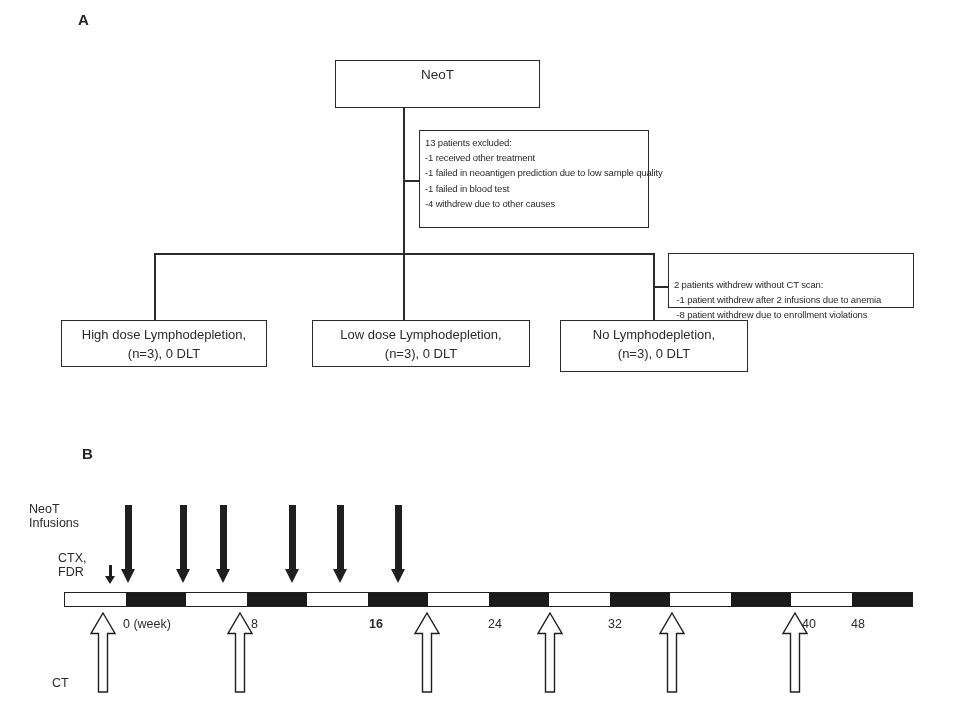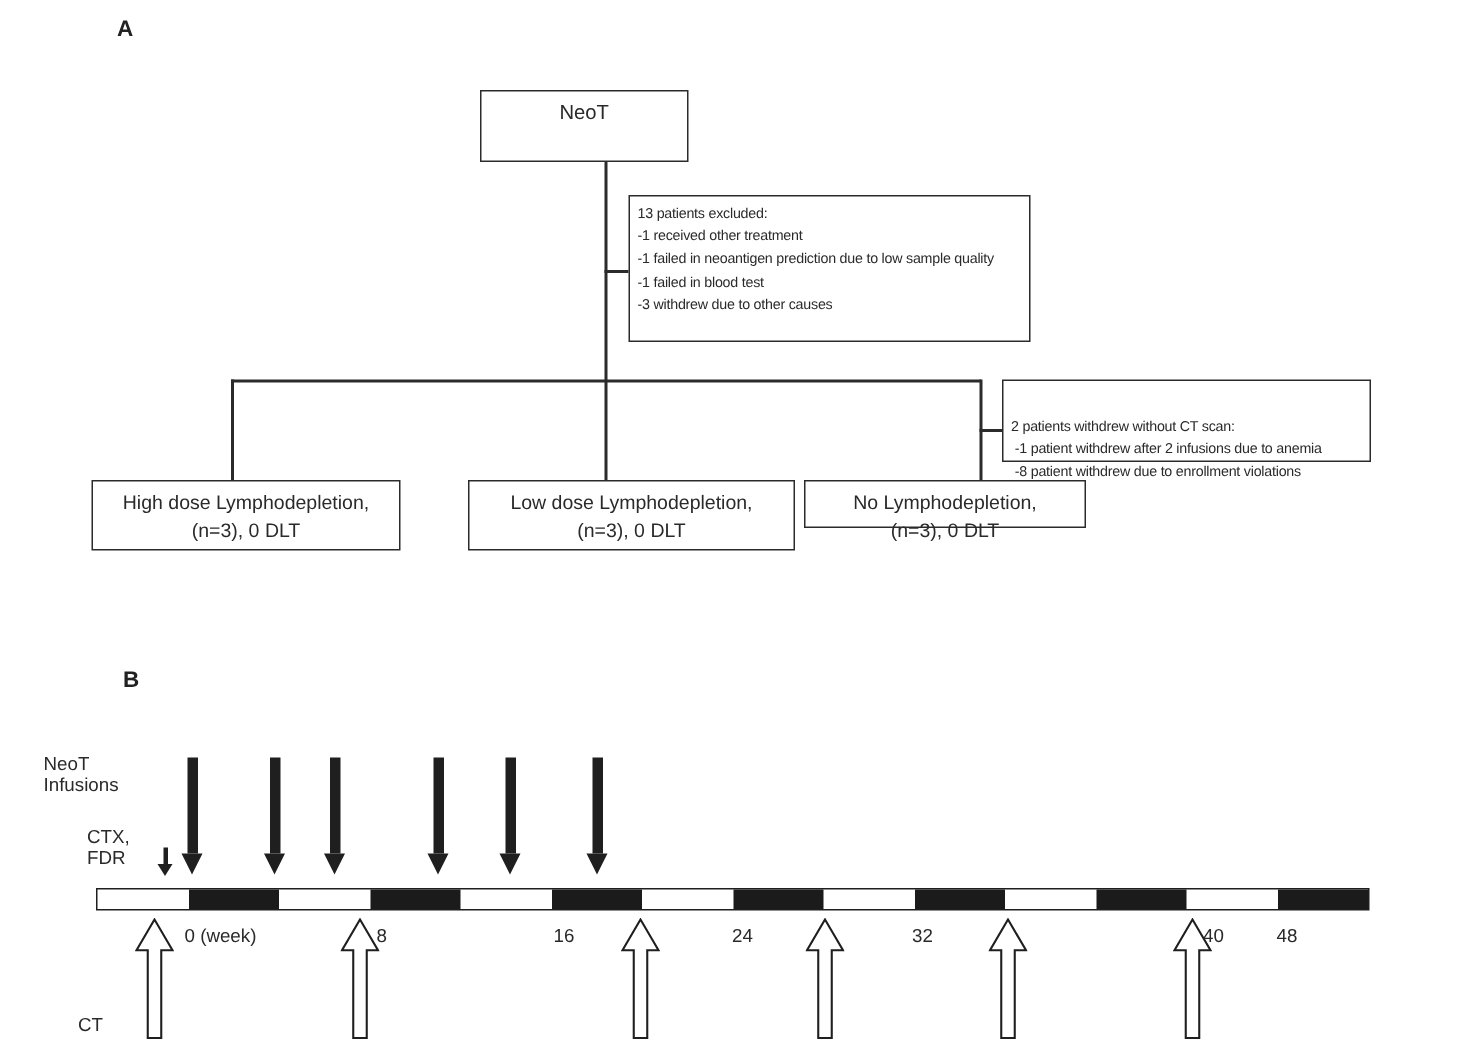--- a/index.html
+++ b/index.html
@@ -36,54 +36,54 @@
   .seg.black{background:#1b1b1b;}
 </style>
 </head>
 <body>
 
 <div class="figure">
 
   <div class="panel">
     <div class="panel-label" style="left:78px;top:11px">A</div>
 
-    <div class="fbox center big" style="left:320px;top:60px;width:139px;height:48px">
+    <div class="fbox center big" style="left:335px;top:60px;width:205px;height:48px">
       <div class="bl">NeoT</div>
     </div>
 
     <div class="cline v" style="left:403px;top:108px;height:212px"></div>
     <div class="cline h" style="left:403px;top:180px;width:17px"></div>
     <div class="cline h" style="left:154px;top:253px;width:500px"></div>
     <div class="cline v" style="left:154px;top:253px;height:67px"></div>
     <div class="cline v" style="left:653px;top:253px;height:67px"></div>
     <div class="cline h" style="left:653px;top:286px;width:16px"></div>
 
-    <div class="fbox note" style="left:419px;top:130px;width:268px;height:98px">
+    <div class="fbox note" style="left:419px;top:130px;width:230px;height:98px">
       <div class="bl">13 patients excluded:</div>
       <div class="bl">-1 received other treatment</div>
       <div class="bl">-1 failed in neoantigen prediction due to low sample quality</div>
       <div class="bl">-1 failed in blood test</div>
-      <div class="bl">-3 withdrew due to other causes</div>
+      <div class="bl">-4 withdrew due to other causes</div>
     </div>
 
     <div class="fbox note" style="left:668px;top:253px;width:246px;height:55px;padding-top:23px">
       <div class="bl">2 patients withdrew without CT scan:</div>
       <div class="bl"> -1 patient withdrew after 2 infusions due to anemia</div>
       <div class="bl"> -8 patient withdrew due to enrollment violations</div>
     </div>
 
     <div class="fbox center" style="left:61px;top:320px;width:206px;height:47px">
       <div class="bl">High dose Lymphodepletion,</div>
       <div class="bl">(n=3), 0 DLT</div>
     </div>
     <div class="fbox center" style="left:312px;top:320px;width:218px;height:47px">
       <div class="bl">Low dose Lymphodepletion,</div>
       <div class="bl">(n=3), 0 DLT</div>
     </div>
-    <div class="fbox center" style="left:536px;top:320px;width:188px;height:32px">
+    <div class="fbox center" style="left:560px;top:320px;width:188px;height:52px">
       <div class="bl">No Lymphodepletion,</div>
       <div class="bl">(n=3), 0 DLT</div>
     </div>
   </div>
 
   <div class="panel">
     <div class="panel-label" style="left:82px;top:445px">B</div>
 
     <div class="small-label" style="left:29px;top:502px">NeoT Infusions</div>
     <div class="small-label" style="left:58px;top:551px">CTX, FDR</div>
@@ -147,19 +147,19 @@
           <polygon points="13,1 25,21.5 17.5,21.5 17.5,80 8.5,80 8.5,21.5 1,21.5" fill="#ffffff" stroke="#1f1f1f" stroke-width="1.4"></polygon>
         </svg></div>
       <div class="ct-arrow" style="left: 659px;"><svg width="26" height="81" viewBox="0 0 26 81">
           <polygon points="13,1 25,21.5 17.5,21.5 17.5,80 8.5,80 8.5,21.5 1,21.5" fill="#ffffff" stroke="#1f1f1f" stroke-width="1.4"></polygon>
         </svg></div>
       <div class="ct-arrow" style="left: 782px;"><svg width="26" height="81" viewBox="0 0 26 81">
           <polygon points="13,1 25,21.5 17.5,21.5 17.5,80 8.5,80 8.5,21.5 1,21.5" fill="#ffffff" stroke="#1f1f1f" stroke-width="1.4"></polygon>
         </svg></div>
       <div class="week-label" style="left: 123px;">0 (week)</div>
       <div class="week-label" style="left: 251px;">8</div>
-      <div class="week-label" style="left: 369px;">16</div>
+      <div class="week-label" style="left: 369px; font-weight: bold;">16</div>
       <div class="week-label" style="left: 488px;">24</div>
       <div class="week-label" style="left: 608px;">32</div>
       <div class="week-label" style="left: 754px; margin-left: 48px;">40</div>
       <div class="week-label" style="left: 851px;">48</div>
     </div>
 </div>
 
 </body></html>

